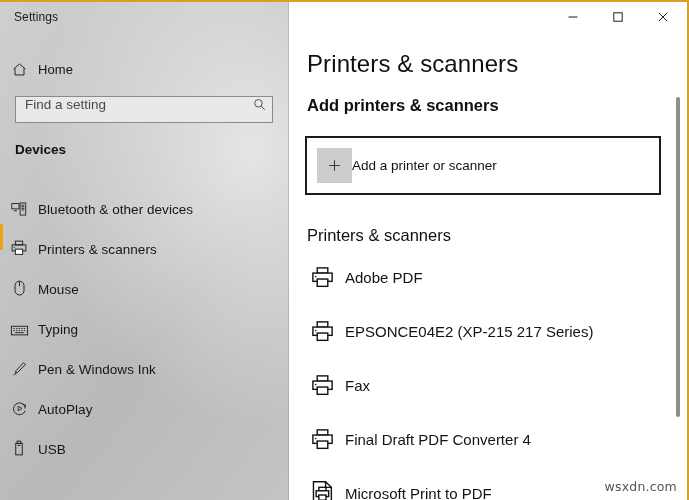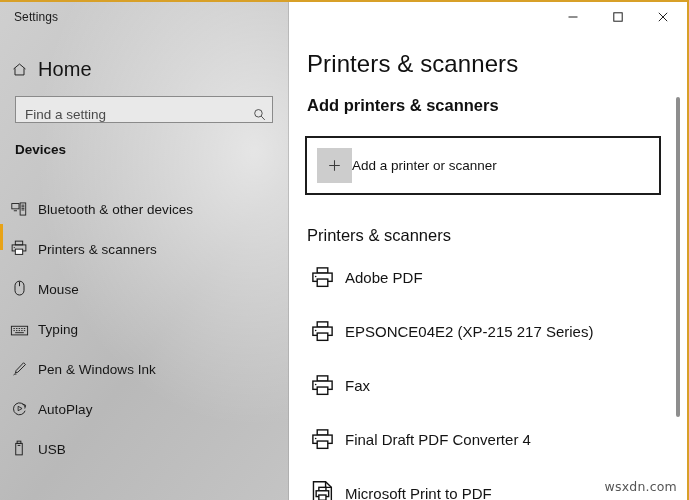--- a/index.html
+++ b/index.html
@@ -63,36 +63,36 @@
     align-items: center;
   }
   .home-icon {
     width: 38px;
     display: flex;
     justify-content: center;
     align-items: center;
     color: #1b1b1b;
   }
   .home-label {
-    font-size: 20px;
+    font-size: 13px;
     color: #141414;
     letter-spacing: 0.1px;
   }
 
   .search-wrap {
     position: absolute;
     left: 15px;
     top: 94px;
     width: 258px;
     height: 27px;
     background: #e9e9e9;
     border: 1px solid #8a8a8a;
     box-sizing: border-box;
     display: flex;
-    align-items: flex-end;
+    align-items: flex-start;
   }
   .search-wrap input {
     flex: 1;
     border: 0;
     outline: 0;
     background: transparent;
     font-family: "Liberation Sans", sans-serif;
     font-size: 13.5px;
     color: #3a3a3a;
     padding: 0 6px 0 9px;

